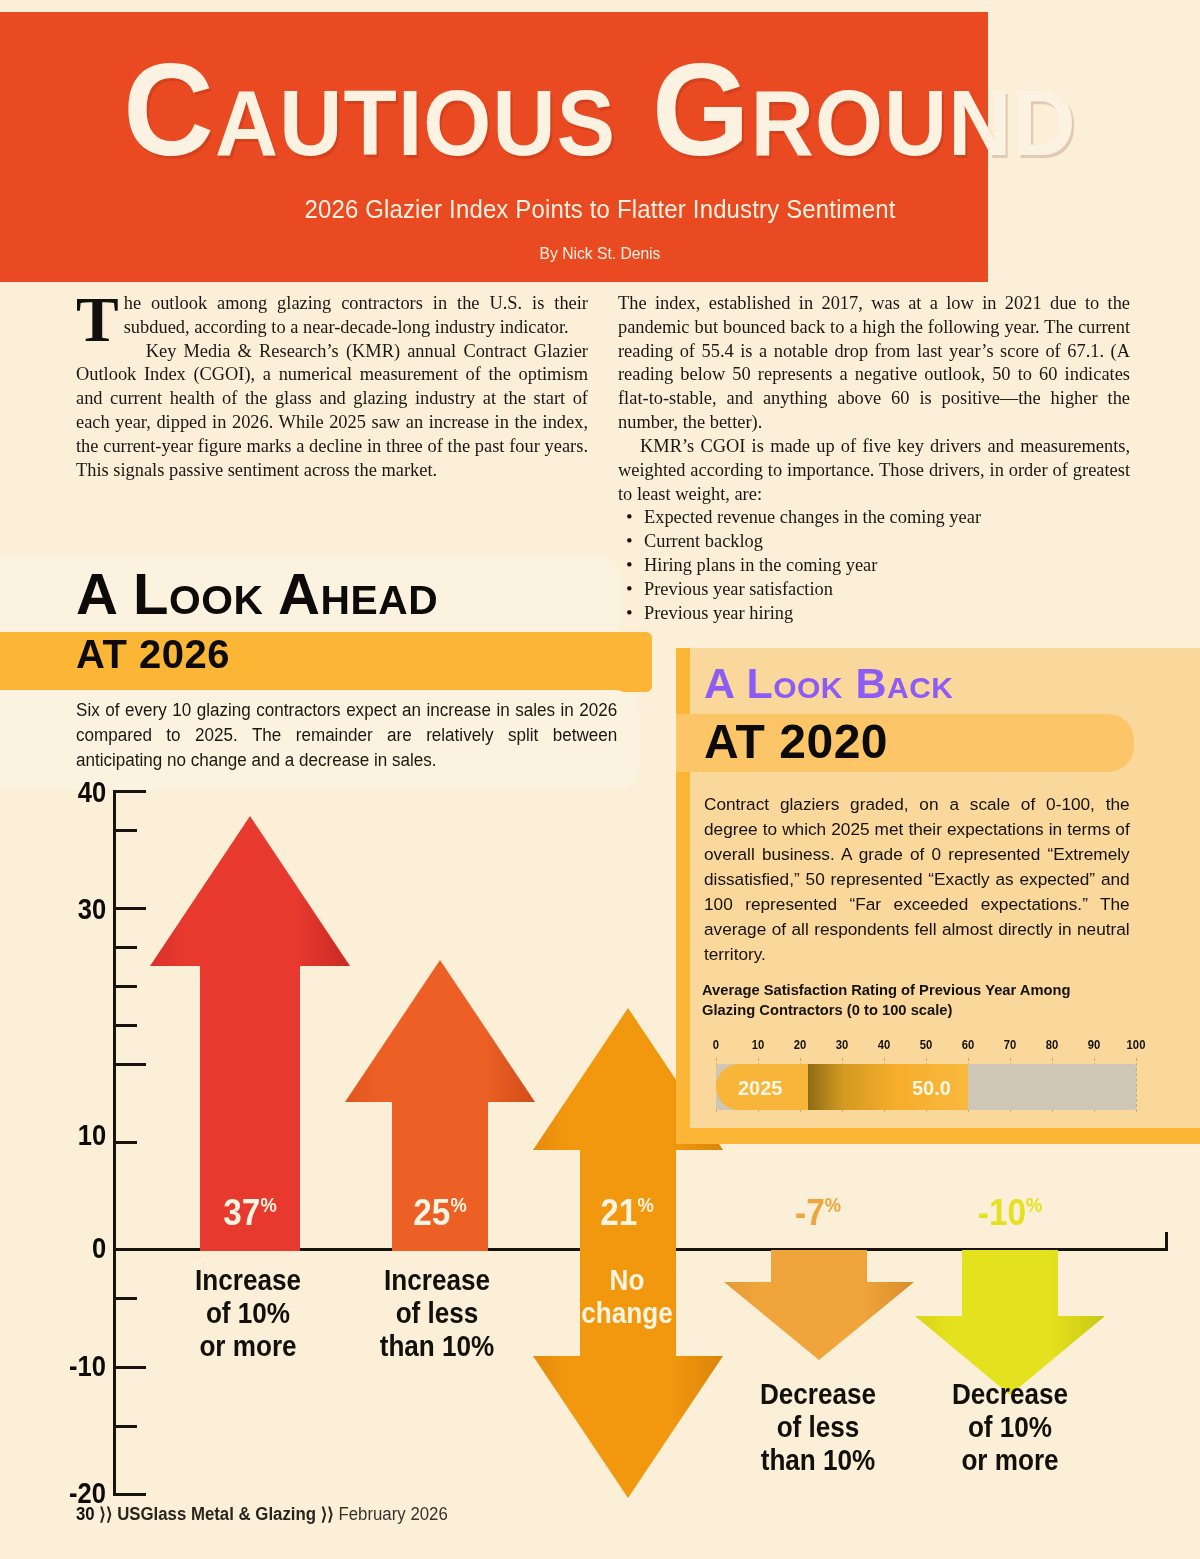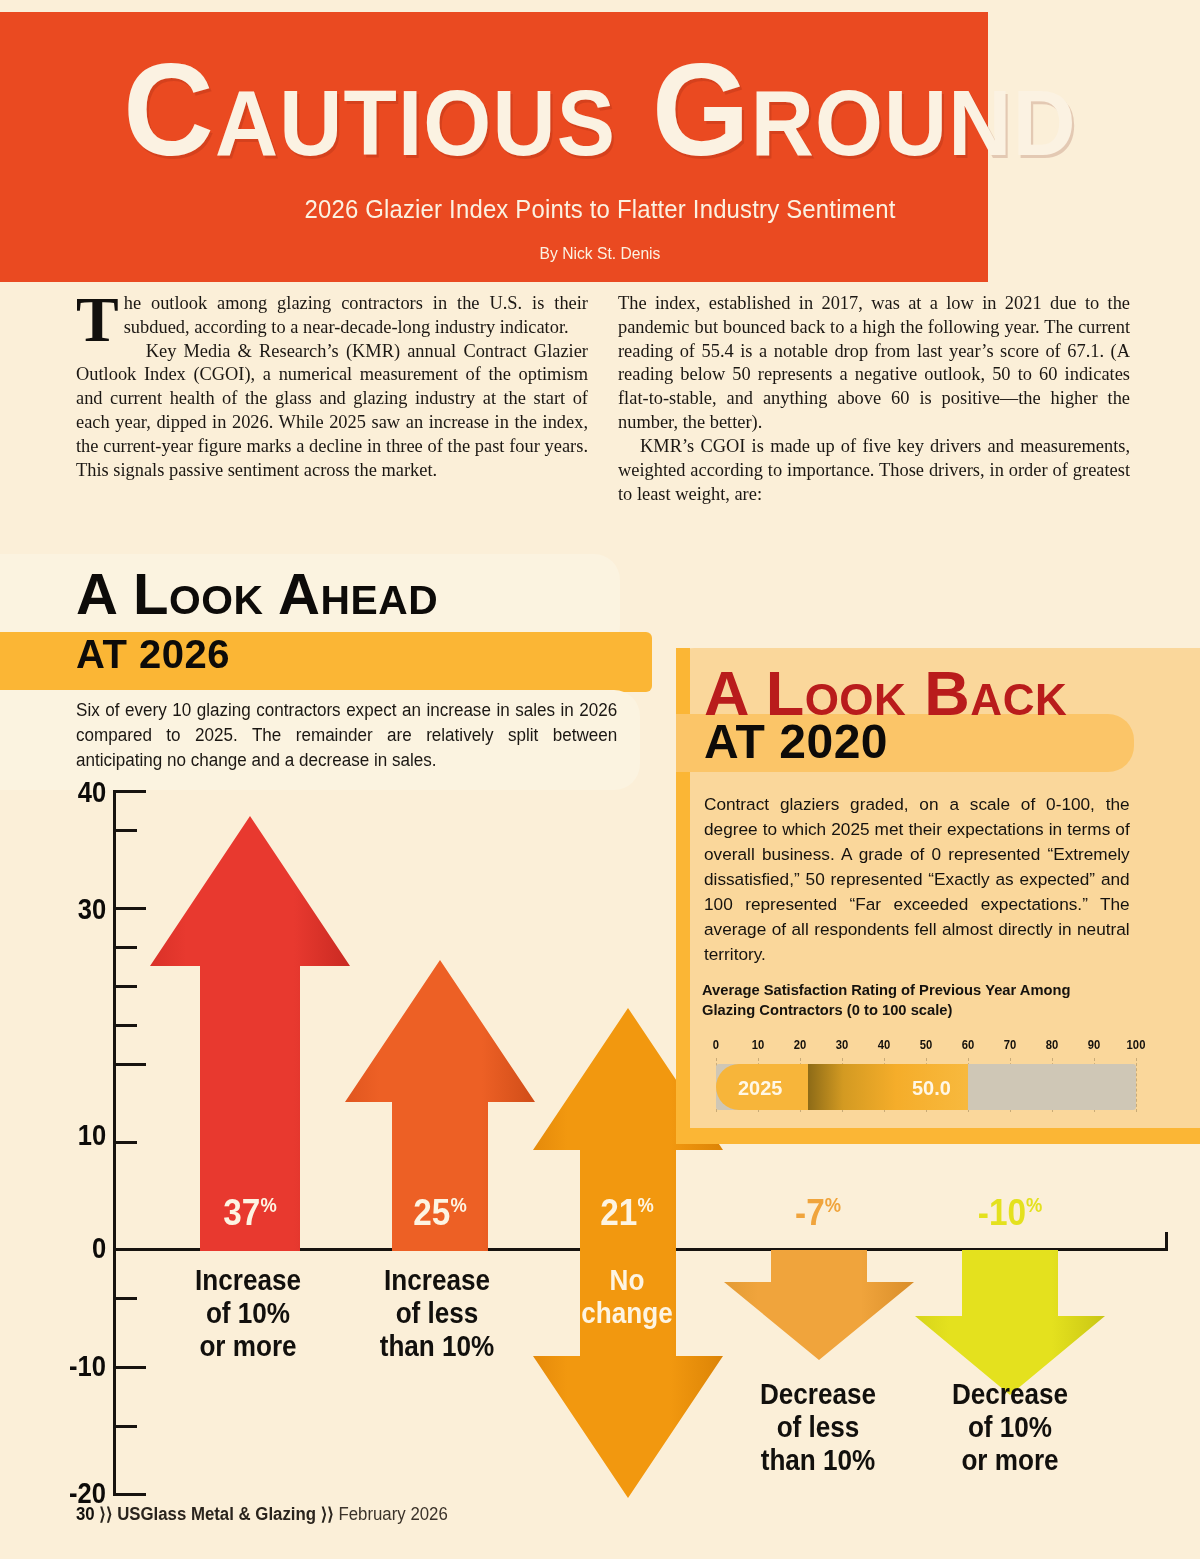--- a/index.html
+++ b/index.html
@@ -107,21 +107,21 @@
   .back-panel-tab{
     position:absolute;left:676px;top:648px;width:14px;height:492px;
     background:#FBB635;
   }
   .back-band{
     position:absolute;left:676px;top:714px;width:458px;height:58px;
     background:#FBC568;border-radius:0 26px 26px 0;
   }
   .back-h1{
     position:absolute;left:704px;top:662px;
-    font-weight:bold;font-size:63px;color:#b91c1c;
+    font-weight:bold;font-size:43px;color:#8b5cf6;
     font-variant:small-caps;letter-spacing:.5px;line-height:1;
   }
   .back-h2{
     position:absolute;left:704px;top:718px;
     font-weight:bold;font-size:48px;color:#0d0b09;letter-spacing:.5px;
     line-height:1;
   }
   .back-body{
     position:absolute;left:704px;top:792px;width:430px;
     font-size:17.4px;line-height:1.44;color:#15120e;text-align:justify;
@@ -232,20 +232,27 @@
   <div class="col col-left">
     <p class="first">
       <span class="dropcap">T</span><span>he outlook among glazing contractors in the U.S. is their subdued, according to a near-decade-long industry indicator.</span>
     </p>
     <p><span>Key Media &amp; Research’s (KMR) annual Contract Glazier Outlook Index (CGOI), a numerical measurement of the optimism and current health of the glass and glazing industry at the start of each year, dipped in 2026. While 2025 saw an increase in the index, the current-year figure marks a decline in three of the past four years. This signals passive sentiment across the market.</span></p>
   </div>
 
   <div class="col col-right">
     <p class="first"><span>The index, established in 2017, was at a low in 2021 due to the pandemic but bounced back to a high the following year. The current reading of 55.4 is a notable drop from last year’s score of 67.1. (A reading below 50 represents a negative outlook, 50 to 60 indicates flat-to-stable, and anything above 60 is positive—the higher the number, the better).</span></p>
     <p><span>KMR’s CGOI is made up of five key drivers and measurements, weighted according to importance. Those drivers, in order of greatest to least weight, are:</span></p>
+    <ul class="bullets">
+      <li>Expected revenue changes in the coming year</li>
+      <li>Current backlog</li>
+      <li>Hiring plans in the coming year</li>
+      <li>Previous year satisfaction</li>
+      <li>Previous year hiring</li>
+    </ul>
   </div>
 
   <div class="ahead-panel"></div>
   <div class="ahead-band"></div>
   <div class="ahead-panel2"></div>
   <div class="ahead-h1">A Look Ahead</div>
   <div class="ahead-h2">AT 2026</div>
   <div class="ahead-lede">Six of every 10 glazing contractors expect an increase in sales in 2026 compared to 2025. The remainder are relatively split between anticipating no change and a decrease in sales.</div>
 
   <div class="chart">

